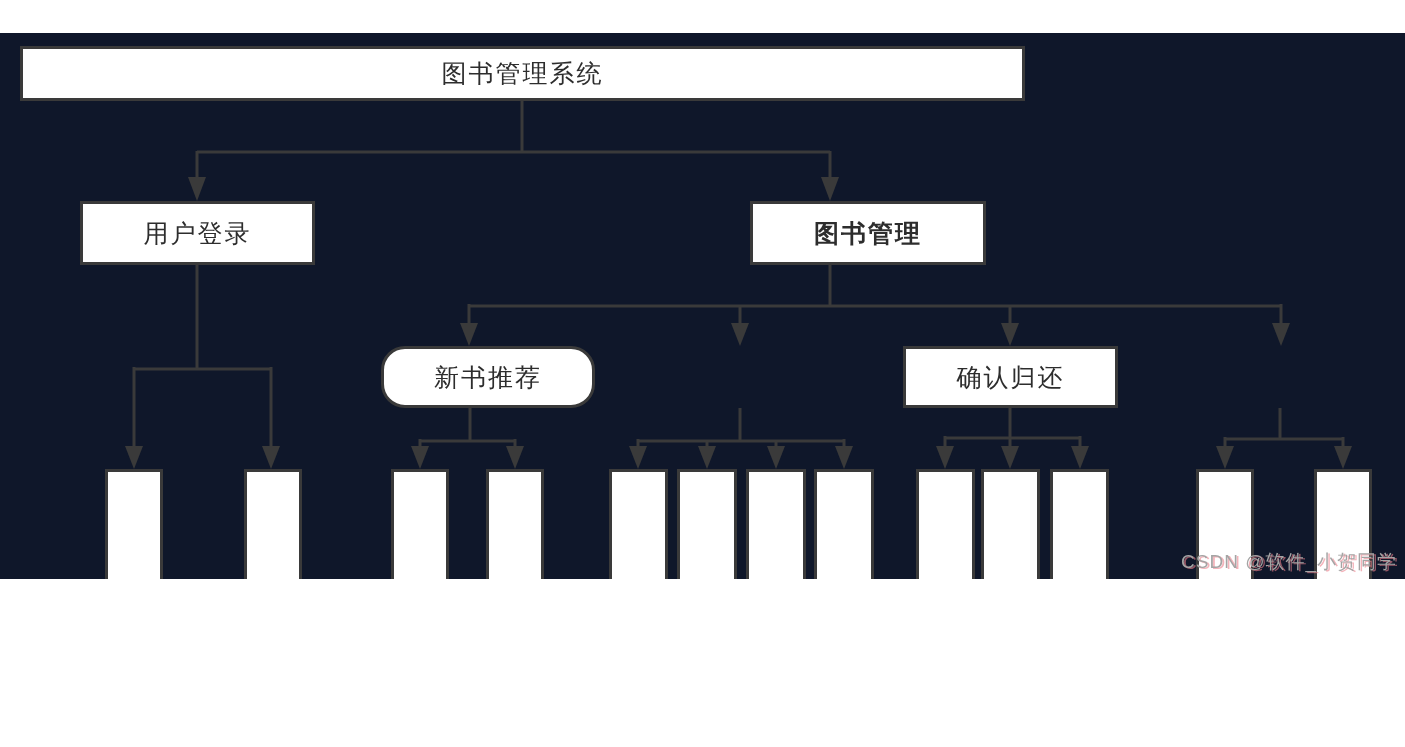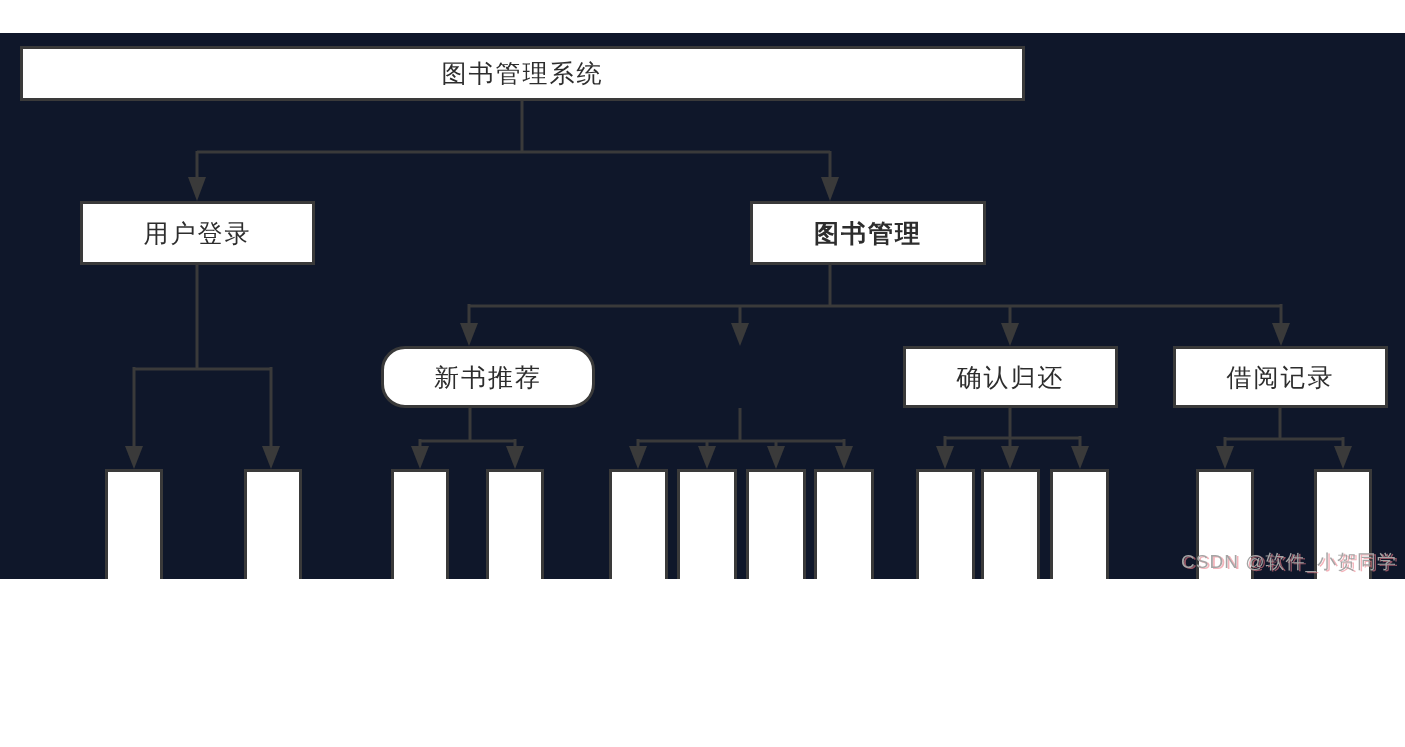--- a/index.html
+++ b/index.html
@@ -106,23 +106,20 @@
   <div class="box" style="left:750px;top:168px;width:236px;height:64px;font-weight:bold;">
     <span>图书管理</span>
   </div>
 
   <div class="box" style="left:381px;top:313px;width:214px;height:62px;border-radius:24px;">
     <span>新书推荐</span>
   </div>
   <div class="box" style="left:903px;top:313px;width:215px;height:62px;">
     <span>确认归还</span>
   </div>
-  <div class="box" style="left:1173px;top:313px;width:215px;height:62px;">
-    <span>借阅记录</span>
-  </div>
 
   <div class="vbox" style="left:105px;top:436px;width:58px;height:301px;">
     <span>用户登录</span>
   </div>
   <div class="vbox" style="left:244px;top:436px;width:58px;height:301px;">
     <span>注销登录</span>
   </div>
 
   <div class="vbox" style="left:391px;top:436px;width:58px;height:301px;">
     <span>查询图书</span>

